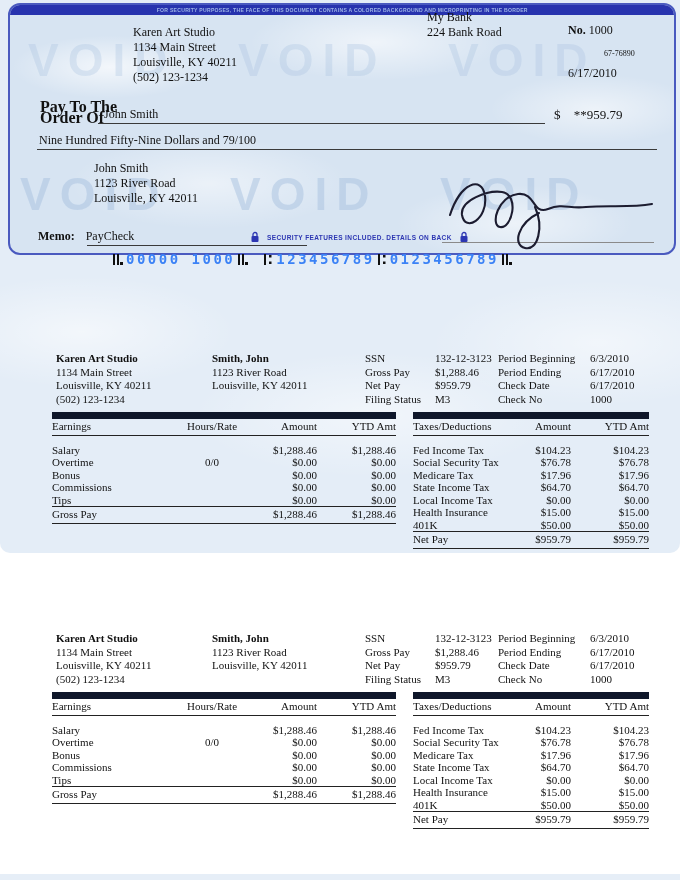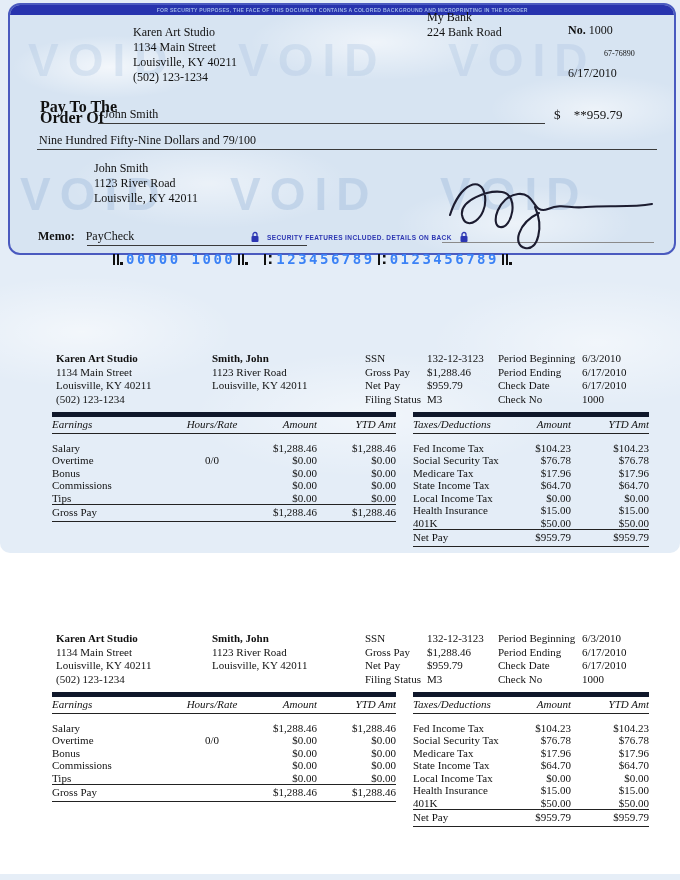--- a/index.html
+++ b/index.html
@@ -51,25 +51,25 @@
   .micr{position:absolute;left:110px;top:251px;display:flex;align-items:center;
     font-family:"DejaVu Sans Mono",monospace;font-weight:bold;font-size:14px;
     letter-spacing:2.5px;color:#3b82f6;}
   .micr .sym{display:inline-block;margin:0 3px;}
   .micr .gap{width:10px;}
 
   
   .stub{position:absolute;left:48px;width:604px;height:230px;font-size:11px;}
   .stub .blk{position:absolute;line-height:13.5px;}
   .stub .pairs{position:absolute;display:grid;grid-template-columns:var(--lw) 1fr;
-    line-height:13.5px;column-gap:4px;}
+    line-height:13.5px;column-gap:12px;}
   .stub table{position:absolute;border-collapse:collapse;table-layout:fixed;
     font-size:11px;color:#111;}
   .stub th,.stub td{padding:0;font-weight:normal;line-height:12.5px;overflow:hidden;white-space:nowrap;}
-  .stub thead th{border-top:5px solid #0f172a;border-bottom:1px solid #222;padding:1px 0 2px 0;font-style:italic;}
+  .stub thead th{border-top:7px solid #0f172a;border-bottom:1px solid #222;padding:1px 0 2px 0;}
   .stub .spacer td{height:8px;border:none;}
   .stub .total td{border-top:1px solid #222;border-bottom:1px solid #222;padding:1px 0 2px 0;}
   table.earnings col:nth-child(1){width:120px;} table.earnings col:nth-child(2){width:80px;}
   table.earnings col:nth-child(3){width:65px;} table.earnings col:nth-child(4){width:79px;}
   table.earnings th:nth-child(1),table.earnings td:nth-child(1){text-align:left;}
   table.earnings th:nth-child(2),table.earnings td:nth-child(2){text-align:center;}
   table.earnings th:nth-child(3),table.earnings td:nth-child(3),
   table.earnings th:nth-child(4),table.earnings td:nth-child(4){text-align:right;}
   table.taxes col:nth-child(1){width:112px;} table.taxes col:nth-child(2){width:46px;}
   table.taxes col:nth-child(3){width:78px;}

